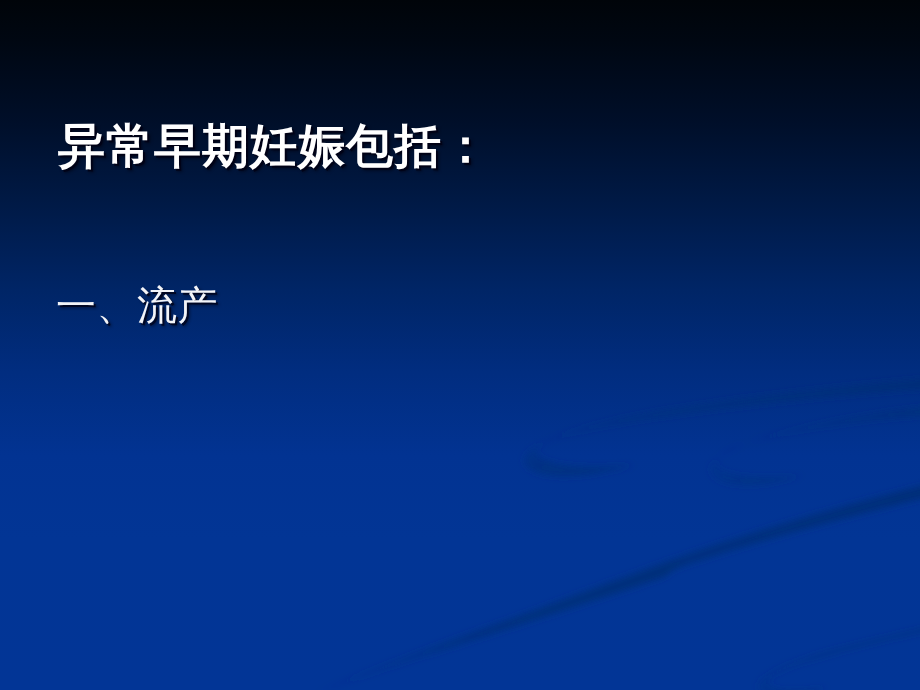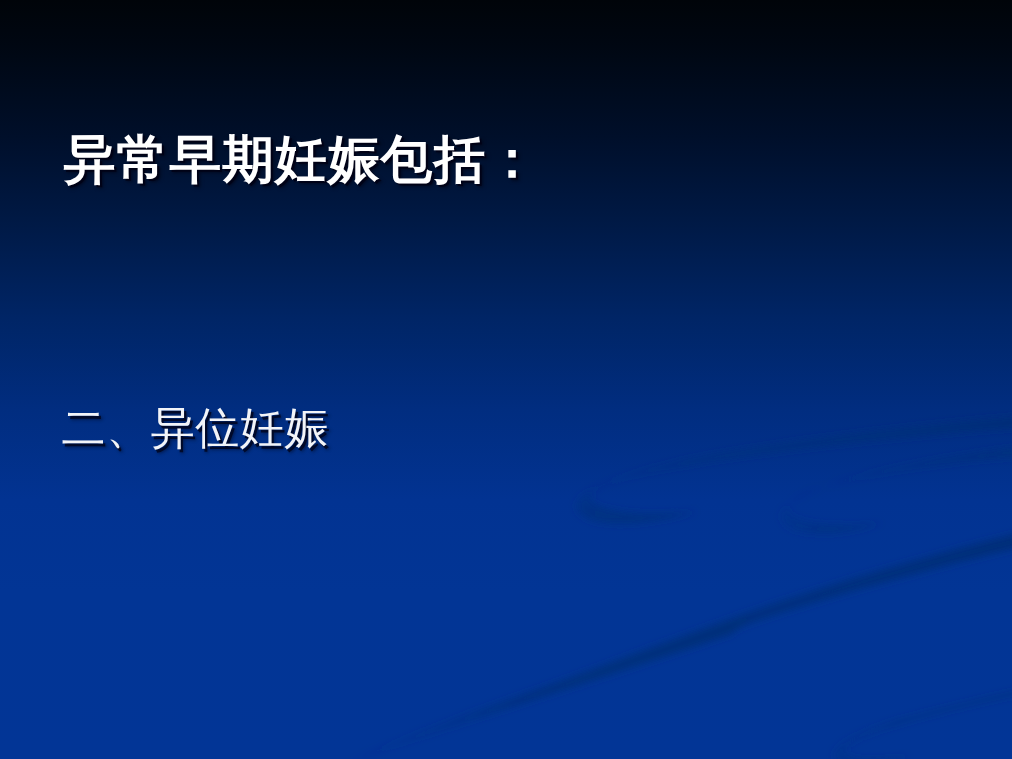--- a/index.html
+++ b/index.html
@@ -143,17 +143,17 @@
                C 722 656 748 642 788 630
                C 840 616 896 604 930 596 Z" fill="url(#ribB)"></path>
     </g>
   </svg>
 
   <div class="title-block">
     <h1 class="slide-title">异常早期妊娠包括：</h1>
   </div>
 
   <div class="body-block">
+    <p class="bullet-line">一、流产</p>
     <div class="bullet-gap"></div>
-    <p class="bullet-line">二、异位妊娠</p>
   </div>
 
 </div>
 
 </body></html>

